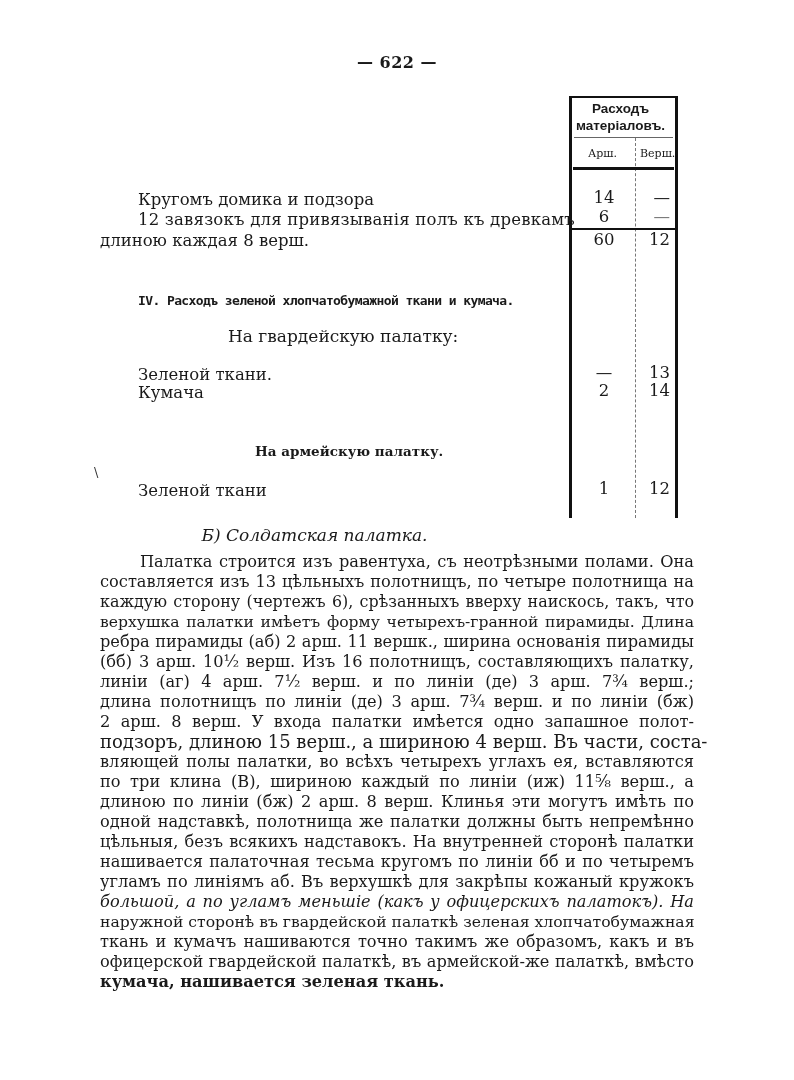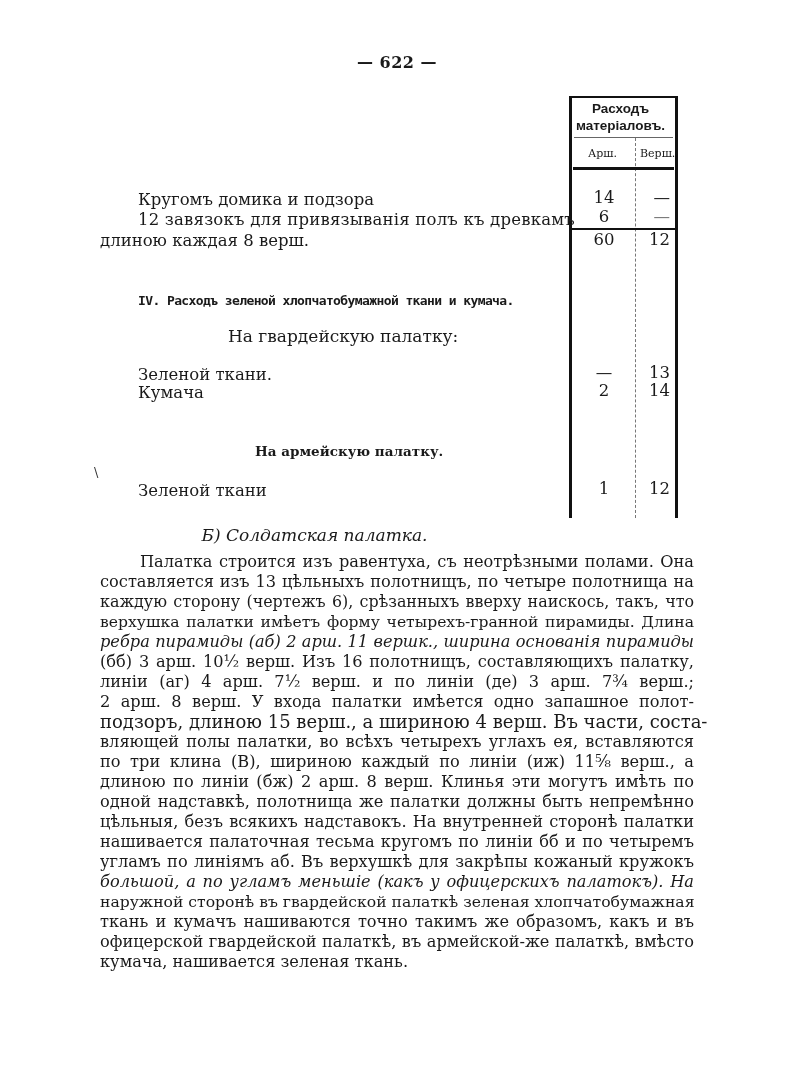--- a/index.html
+++ b/index.html
@@ -23,21 +23,21 @@
 
   .section-title { position: absolute; left: 138px; font-size: 13px; font-weight: bold; white-space: nowrap;
                    font-family: "DejaVu Sans Mono", "Liberation Mono", monospace; letter-spacing: -0.6px; }
   .subhead { position: absolute; font-size: 17px; white-space: nowrap; }
   .subhead-small { position: absolute; font-size: 13.5px; font-weight: bold; white-space: nowrap; }
   .italic-title { position: absolute; top: 525px; left: 0; width: 629px; text-align: center; font-style: italic; font-size: 17px; }
 
   .para { position: absolute; left: 100px; width: 594px; top: 552px; font-size: 16.2px; line-height: 20px; }
   .para .line { display: block; text-align: justify; text-align-last: justify; white-space: nowrap; height: 20px; overflow: visible; }
   .para .line.first { text-indent: 40px; }
-  .para .line.last { text-align-last: left; }
+  .para .line.last { text-align-last: left; font-weight: bold; }
   .stray { position: absolute; left: 94px; top: 465px; font-size: 13px; color: #333; }
 </style>
 </head>
 <body>
 
 <div class="abs page-num">— 622 —</div>
 
 <div>
   <div class="hline" style="left:571px; top:96px; width:105px; height:2px;"></div>
   <div class="vline" style="left:569px; top:96px; width:3px; height:422px;"></div>
@@ -84,23 +84,24 @@
 
 <div class="stray">\</div>
 
 <div class="italic-title">Б) Солдатская палатка.</div>
 
 <div class="para">
   <span class="line first" style="white-space: nowrap; font-size: 16.2px;">Палатка строится изъ равентуха, съ неотрѣзными полами. Она</span>
   <span class="line" style="white-space: nowrap; font-size: 16.2px;">составляется изъ 13 цѣльныхъ полотнищъ, по четыре полотнища на</span>
   <span class="line" style="white-space: nowrap; font-size: 15.9px;">каждую сторону (чертежъ 6), срѣзанныхъ вверху наискось, такъ, что</span>
   <span class="line" style="white-space: nowrap; font-size: 15.6px;">верхушка палатки имѣетъ форму четырехъ-гранной пирамиды. Длина</span>
-  <span class="line" style="white-space: nowrap; font-size: 16.2px; font-style: italic;">ребра пирамиды (аб) 2 арш. 11 вершк., ширина основанія пирамиды</span>
+  <span class="line" style="white-space: nowrap; font-size: 16.2px;">ребра пирамиды (аб) 2 арш. 11 вершк., ширина основанія пирамиды</span>
   <span class="line" style="white-space: nowrap; font-size: 16.2px;">(бб) 3 арш. 10½ верш. Изъ 16 полотнищъ, составляющихъ палатку,</span>
   <span class="line" style="white-space: nowrap; font-size: 16.2px;">линіи (аг) 4 арш. 7½ верш. и по линіи (де) 3 арш. 7¾ верш.;</span>
+  <span class="line" style="white-space: nowrap; font-size: 16.2px;">длина полотнищъ по линіи (де) 3 арш. 7¾ верш. и по линіи (бж)</span>
   <span class="line" style="white-space: nowrap; font-size: 16.2px;">2 арш. 8 верш. У входа палатки имѣется одно запашное полот-</span>
   <span class="line" style="white-space: nowrap; font-size: 18px;">подзоръ, длиною 15 верш., а шириною 4 верш. Въ части, соста-</span>
   <span class="line" style="white-space: nowrap; font-size: 16.2px;">вляющей полы палатки, во всѣхъ четырехъ углахъ ея, вставляются</span>
   <span class="line" style="white-space: nowrap; font-size: 16.2px;">по три клина (В), шириною каждый по линіи (иж) 11⅝ верш., а</span>
   <span class="line" style="white-space: nowrap; font-size: 16.2px;">длиною по линіи (бж) 2 арш. 8 верш. Клинья эти могутъ имѣть по</span>
   <span class="line" style="white-space: nowrap; font-size: 16.2px;">одной надставкѣ, полотнища же палатки должны быть непремѣнно</span>
   <span class="line" style="white-space: nowrap; font-size: 16.2px;">цѣльныя, безъ всякихъ надставокъ. На внутренней сторонѣ палатки</span>
   <span class="line" style="white-space: nowrap; font-size: 16.2px;">нашивается палаточная тесьма кругомъ по линіи бб и по четыремъ</span>
   <span class="line" style="white-space: nowrap; font-size: 16.2px;">угламъ по линіямъ аб. Въ верхушкѣ для закрѣпы кожаный кружокъ</span>
   <span class="line" style="white-space: nowrap; font-size: 16.2px; font-style: italic;">большой, а по угламъ меньшіе (какъ у офицерскихъ палатокъ). На</span>

